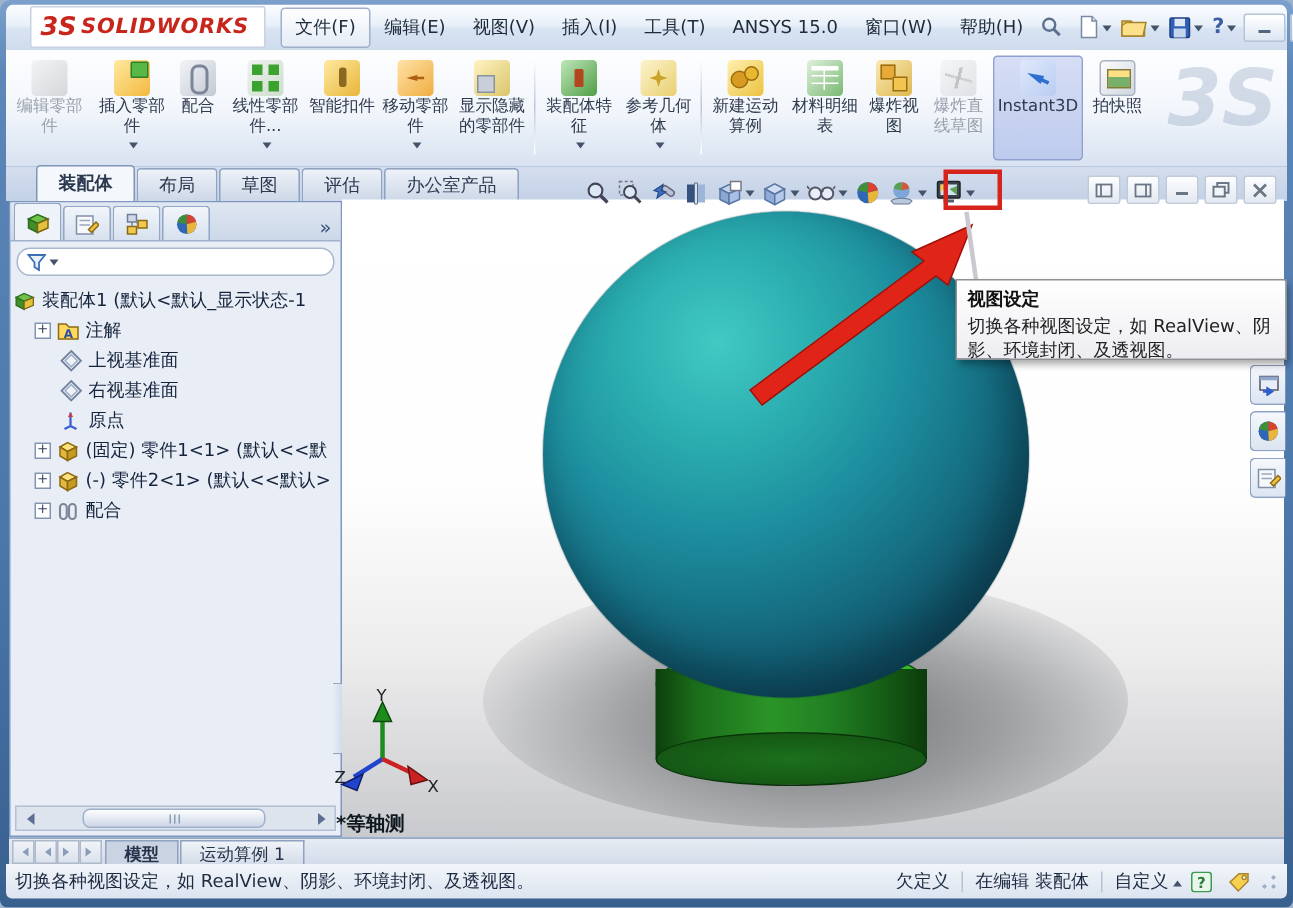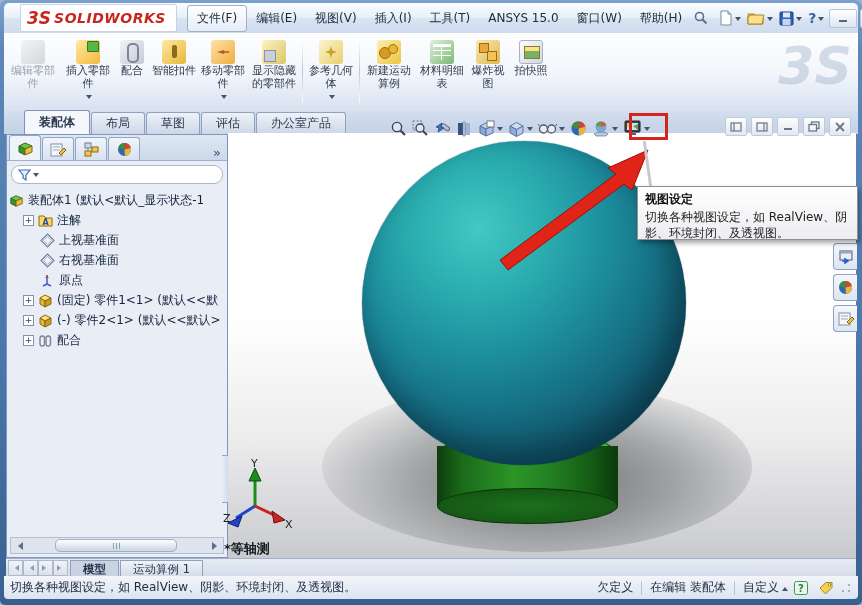--- a/index.html
+++ b/index.html
@@ -228,51 +228,69 @@
     </div>
     <div class="rbtn" style="width:52px">
       <div class="ric i-insert"></div>
       <div class="lbl">插入零部件</div>
       <span class="dda"></span>
     </div>
     <div class="rbtn" style="width:36px">
       <div class="ric i-mate"></div>
       <div class="lbl">配合</div>
     </div>
+    <div class="rbtn" style="width:54px">
+      <div class="ric i-linear"></div>
+      <div class="lbl">线性零部件...</div>
+      <span class="dda"></span>
+    </div>
     <div class="rbtn" style="width:48px">
       <div class="ric i-smart"></div>
       <div class="lbl">智能扣件</div>
     </div>
     <div class="rbtn" style="width:50px">
       <div class="ric i-move"></div>
       <div class="lbl">移动零部件</div>
       <span class="dda"></span>
     </div>
     <div class="rbtn" style="width:52px">
       <div class="ric i-showhide"></div>
       <div class="lbl">显示隐藏的零部件</div>
     </div>
     <div class="rsep"></div>
+    <div class="rbtn" style="width:54px">
+      <div class="ric i-asmfeat"></div>
+      <div class="lbl">装配体特征</div>
+      <span class="dda"></span>
+    </div>
     <div class="rbtn" style="width:52px">
       <div class="ric i-refgeo"></div>
       <div class="lbl">参考几何体</div>
       <span class="dda"></span>
     </div>
     <div class="rsep"></div>
     <div class="rbtn" style="width:54px">
       <div class="ric i-motion"></div>
       <div class="lbl">新建运动算例</div>
     </div>
     <div class="rbtn" style="width:52px">
       <div class="ric i-bom"></div>
       <div class="lbl">材料明细表</div>
     </div>
     <div class="rbtn" style="width:40px">
       <div class="ric i-explode"></div>
       <div class="lbl">爆炸视图</div>
+    </div>
+    <div class="rbtn disabled" style="width:46px">
+      <div class="ric i-expsketch"></div>
+      <div class="lbl">爆炸直线草图</div>
+    </div>
+    <div class="rbtn active" style="width:60px">
+      <div class="ric i-instant"></div>
+      <div class="lbl">Instant3D</div>
     </div>
     <div class="rbtn" style="width:46px">
       <div class="ric i-snapshot"></div>
       <div class="lbl">拍快照</div>
     </div>
   </div>
   <div id="watermark" class="abs">3S</div>
 
   <div id="cmdtabs" class="abs">
     <div class="ctab active">装配体</div>

